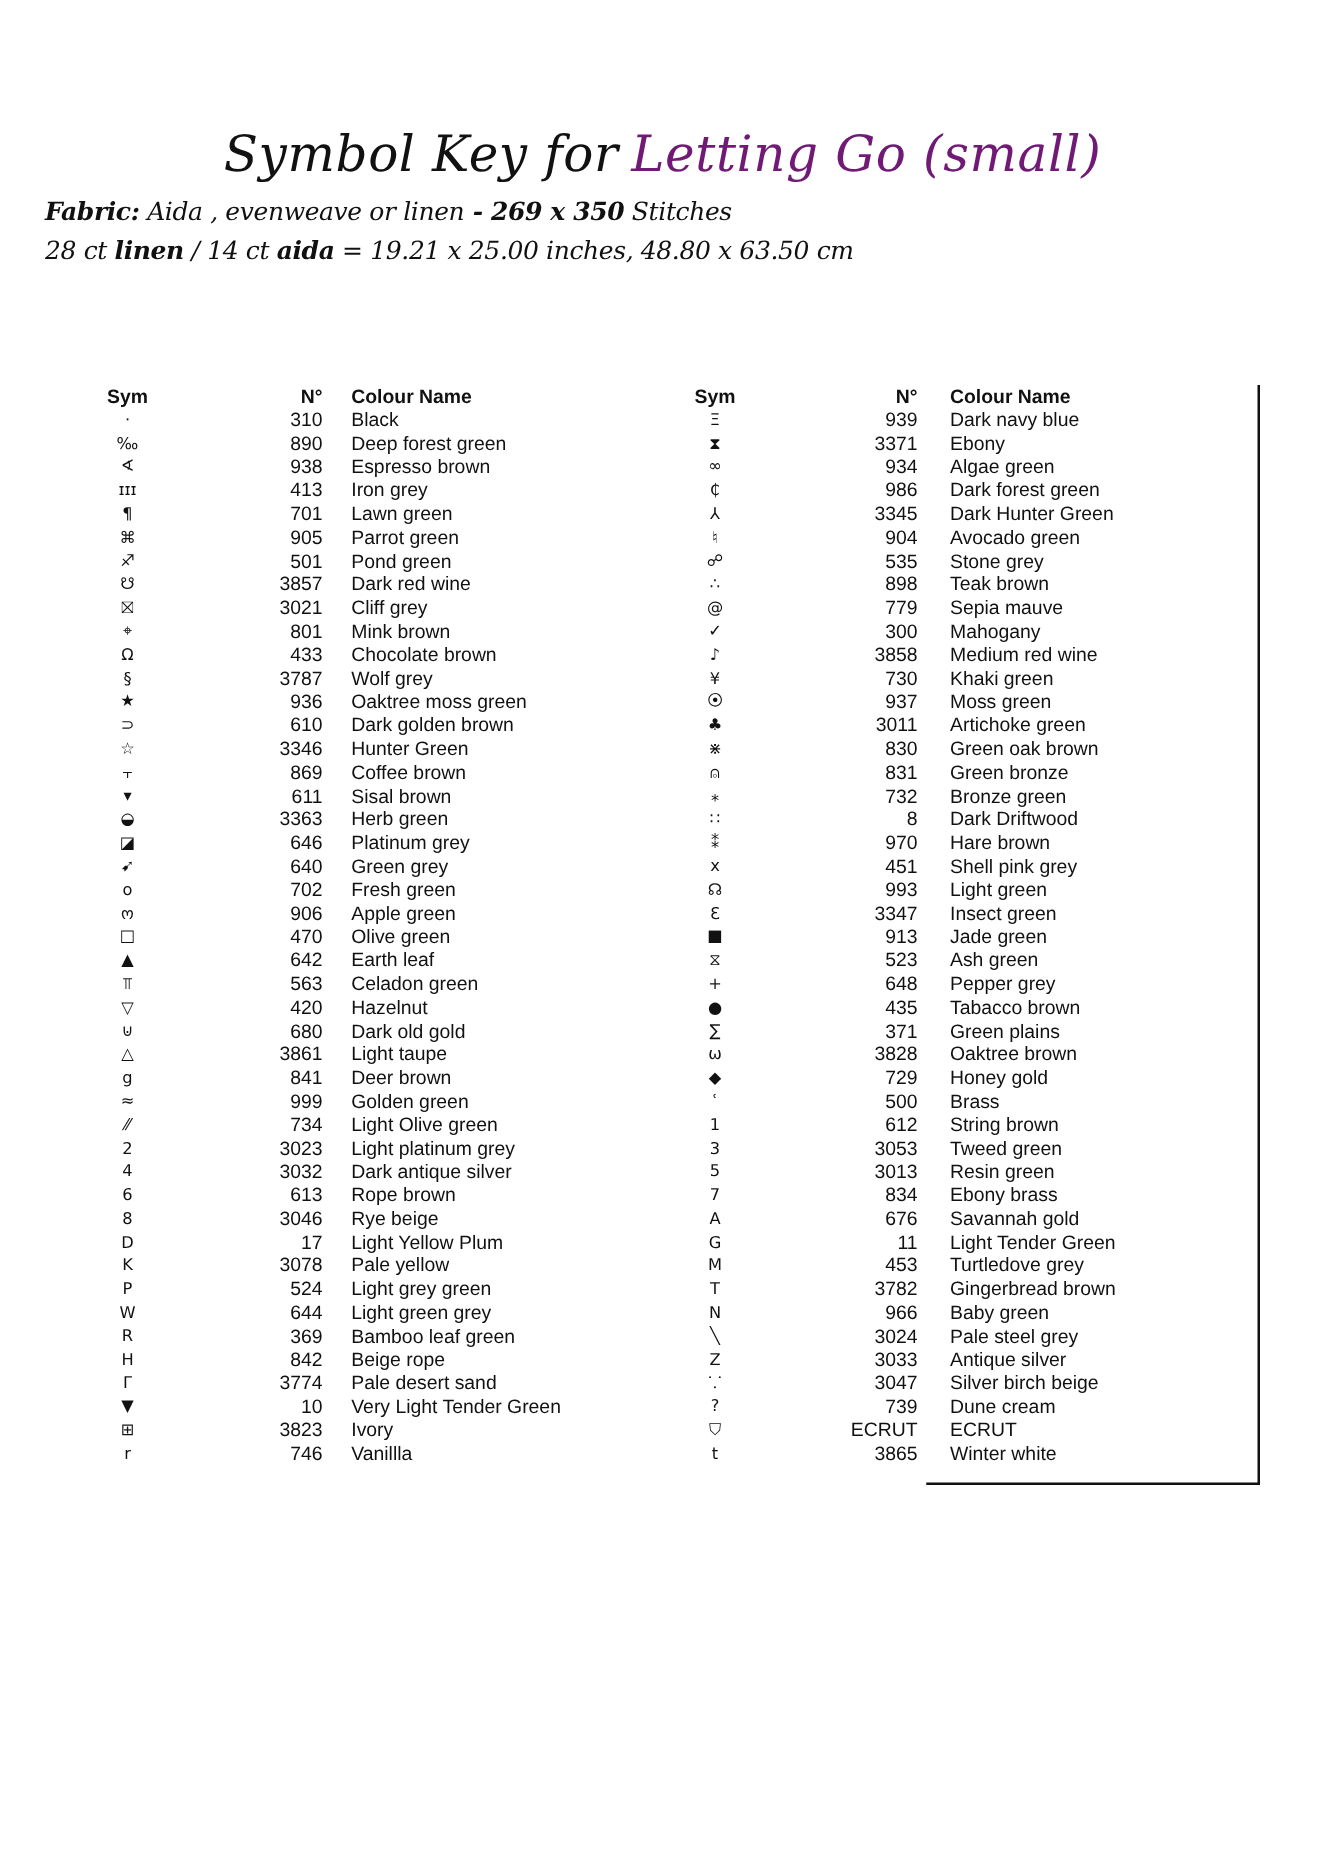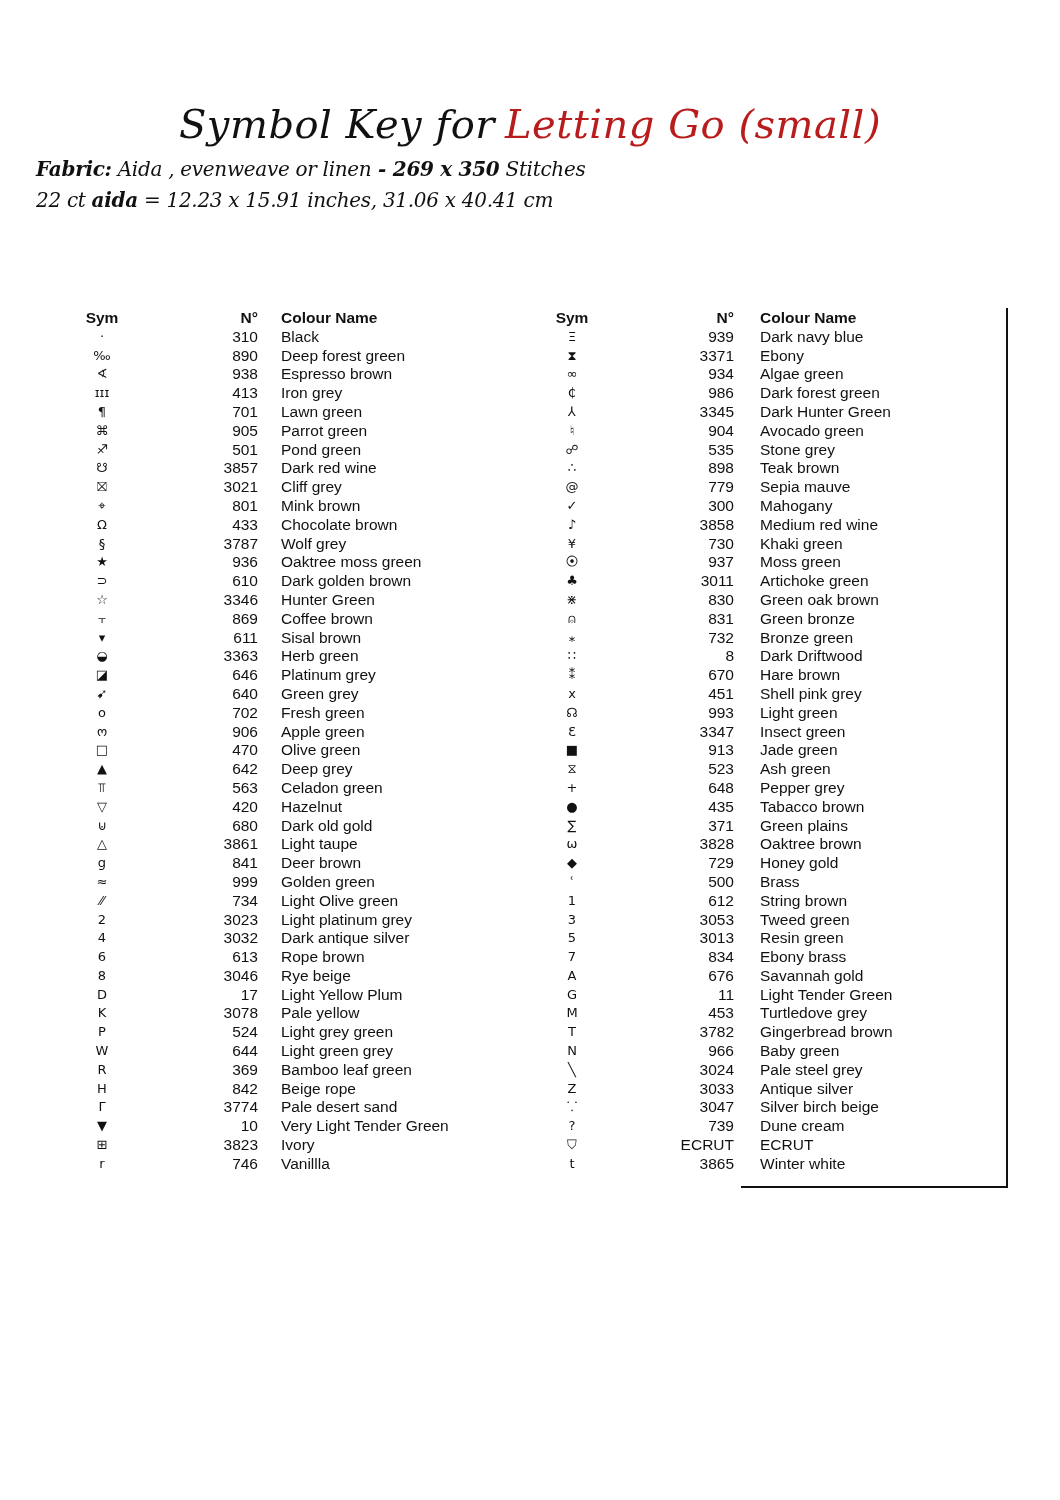--- a/index.html
+++ b/index.html
@@ -3,21 +3,21 @@
   <meta charset="utf-8">
   <style>
     html, body { margin: 0; padding: 0; background: #ffffff; }
     body { width: 1060px; height: 1500px; position: relative; overflow: hidden; color: #111; }
     .title {
       position: absolute; left: 0; width: 1060px; top: 96px; text-align: center;
       font-family: "DejaVu Serif", serif; font-style: italic; font-size: 40px; letter-spacing: 0.5px;
       line-height: 56px;
     }
     .title .t-black { color: #111111; margin-top: 36px; }
-    .title .t-red { color: #b91c1c; margin-left: 10px; }
+    .title .t-red { color: #701a75; margin-left: 10px; }
     .info {
       position: absolute; left: 36px; top: 154px;
       font-family: "DejaVu Serif", serif; font-style: italic; font-size: 20px;
       line-height: 31px; color: #111; letter-spacing: -0.3px;
     }
     .info .line { white-space: nowrap; height: 31px; }
     .info b { font-weight: bold; }
     .table {
       position: absolute; top: 309px;
       font-family: "Liberation Sans", sans-serif; font-size: 15.5px; color: #111;
@@ -41,23 +41,26 @@
   <span class="t-black">Symbol Key for</span><span class="t-red">Letting Go (small)</span>
 </div>
 
 <div class="info">
   <div class="line">
     <b>Fabric:</b>
     <span>Aida , evenweave or  linen</span><b> - </b><b>269 x 350</b>
     <span>Stitches</span>
   </div>
   <div class="line">
-    <span>22 ct</span>
+    <span>28 ct</span>
+    <b>linen</b>
+    <span>/</span>
+    <span>14 ct</span>
     <b>aida</b>
-    <span>= 12.23 x 15.91 inches, 31.06 x 40.41 cm</span>
+    <span>= 19.21 x 25.00 inches, 48.80 x 63.50 cm</span>
   </div>
 </div>
 
 <div class="table left" id="left-table">
   <div class="row hdr-row">
     <span class="sym hdr" style="font-family:'Liberation Sans',sans-serif;font-size:15.5px;">Sym</span>
     <span class="num hdr">N°</span>
     <span class="name hdr">Colour Name</span>
   </div>
 <div class="row">
@@ -171,21 +174,21 @@
       <span class="name">Apple green</span>
     </div>
     <div class="row">
       <span class="sym">□</span>
       <span class="num">470</span>
       <span class="name">Olive green</span>
     </div>
     <div class="row">
       <span class="sym">▲</span>
       <span class="num">642</span>
-      <span class="name">Deep grey</span>
+      <span class="name">Earth leaf</span>
     </div>
     <div class="row">
       <span class="sym">⫪</span>
       <span class="num">563</span>
       <span class="name">Celadon green</span>
     </div>
     <div class="row">
       <span class="sym">▽</span>
       <span class="num">420</span>
       <span class="name">Hazelnut</span>
@@ -378,21 +381,21 @@
       <span class="num">732</span>
       <span class="name">Bronze green</span>
     </div>
     <div class="row">
       <span class="sym">∷</span>
       <span class="num">8</span>
       <span class="name">Dark Driftwood</span>
     </div>
     <div class="row">
       <span class="sym">⁑</span>
-      <span class="num">670</span>
+      <span class="num">970</span>
       <span class="name">Hare brown</span>
     </div>
     <div class="row">
       <span class="sym">x</span>
       <span class="num">451</span>
       <span class="name">Shell pink grey</span>
     </div>
     <div class="row">
       <span class="sym">☊</span>
       <span class="num">993</span>

